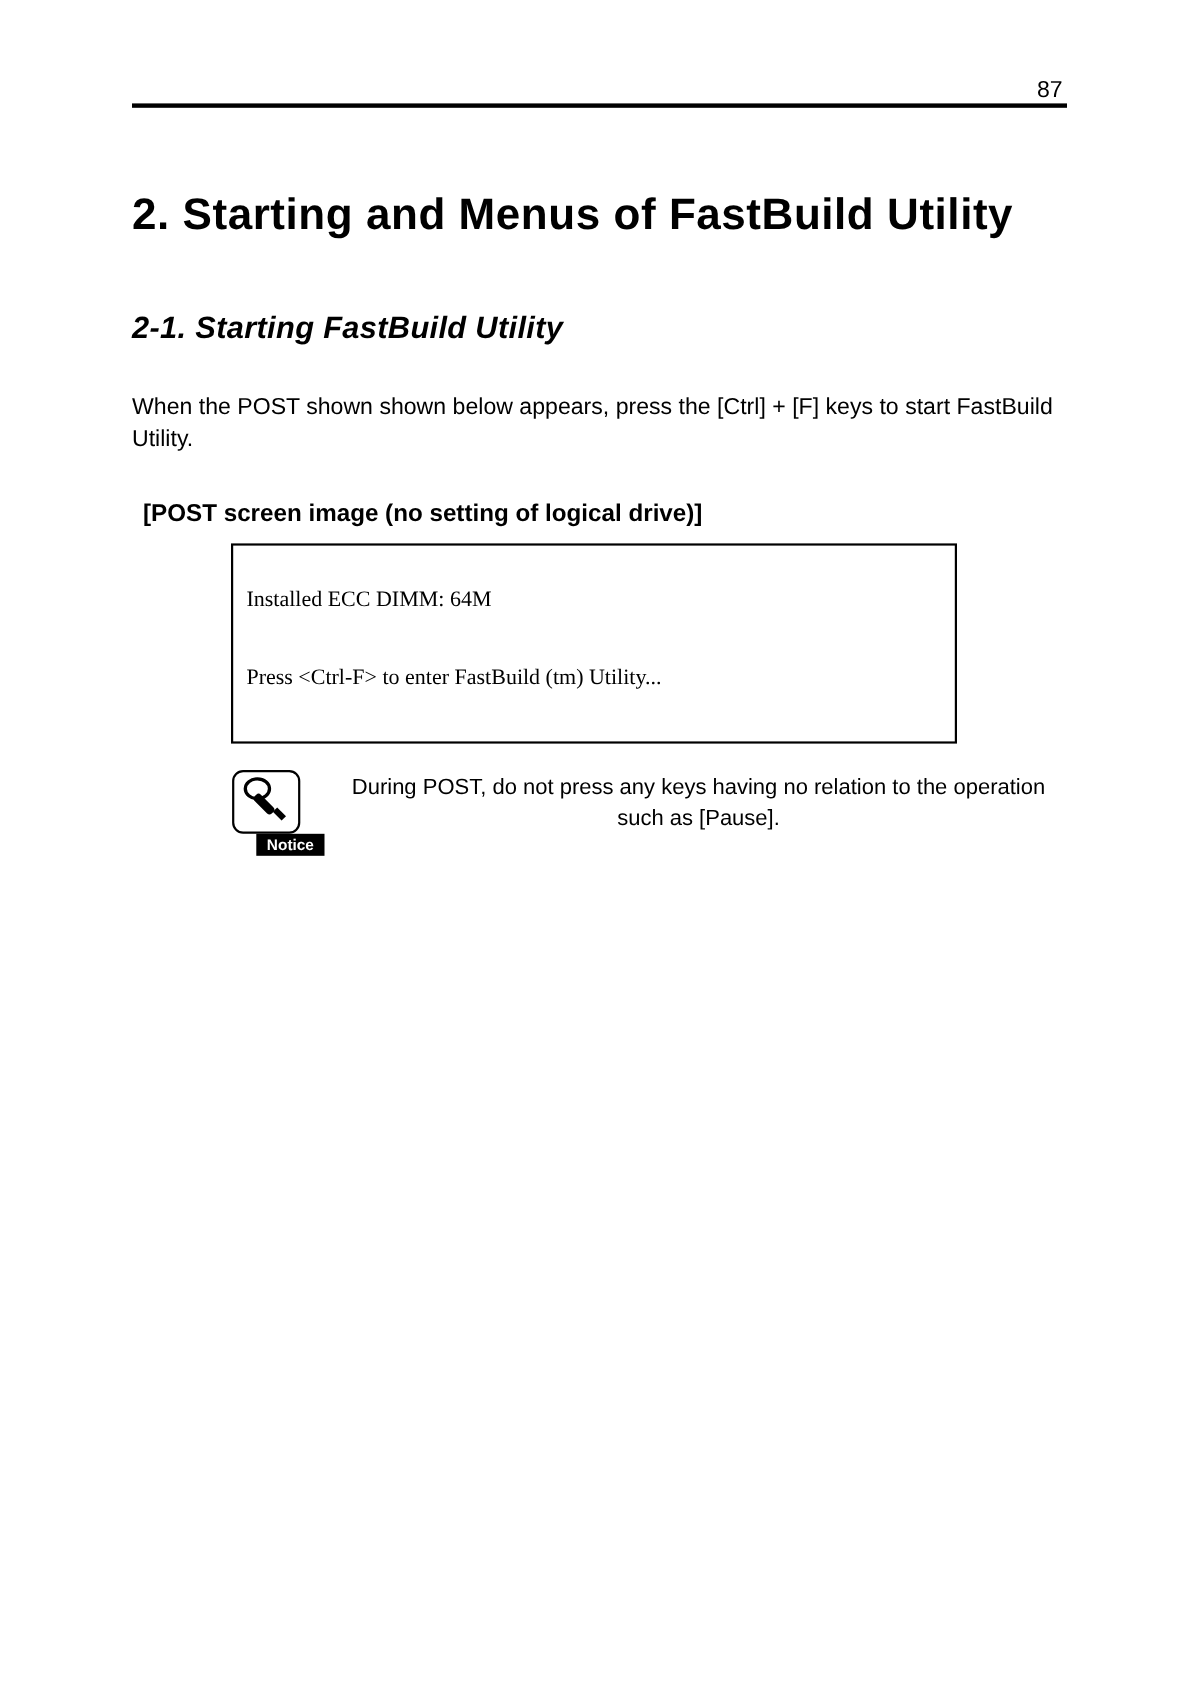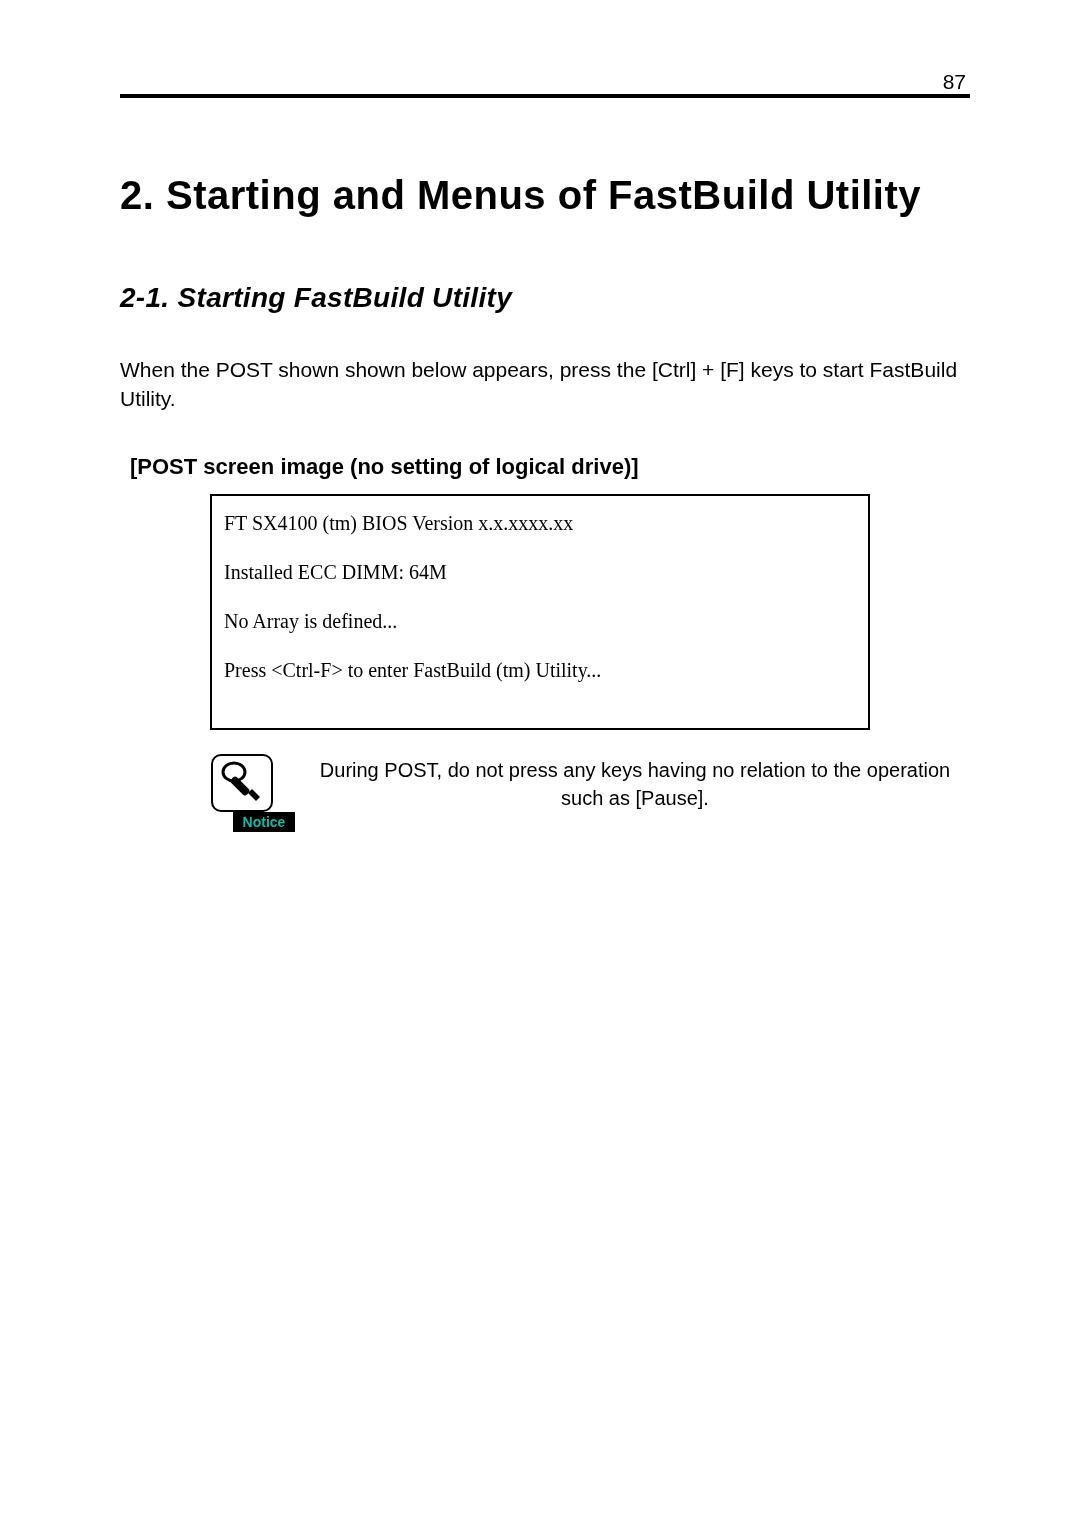--- a/index.html
+++ b/index.html
@@ -74,21 +74,21 @@
     height: 58px;
     border: 2px solid #000;
     border-radius: 10px;
     display: flex;
     align-items: center;
     justify-content: center;
   }
   .notice-box svg { width: 44px; height: 44px; }
   .notice-label {
     background: #000;
-    color: #14b8a6;
+    color: #ffffff;
     font-size: 14px;
     font-weight: 700;
     padding: 2px 4px;
     width: 62px;
     text-align: center;
     margin-left: 44px;
   }
   .notice-text {
     font-size: 20px;
     line-height: 1.4;
@@ -105,25 +105,23 @@
 
 <h1 class="h1">2. Starting and Menus of FastBuild Utility</h1>
 
 <h2 class="h2">2-1. Starting FastBuild Utility</h2>
 
 <p class="body-text">When the POST shown shown below appears, press the [Ctrl] + [F] keys to start FastBuild Utility.</p>
 
 <div class="sub-heading">[POST screen image (no setting of logical drive)]</div>
 
 <div class="post-box">
-  <p>FT SX4100 (tm) BIOS Version x.x.xxxx.xx</p>
   <div class="gap"></div>
   <p>Installed ECC DIMM: 64M</p>
   <div class="gap"></div>
-  <p>No Array is defined...</p>
   <div class="gap"></div>
   <p>Press &lt;Ctrl-F&gt; to enter FastBuild (tm) Utility...</p>
 </div>
 
 <div class="notice-row">
   <div class="notice-icon-wrap">
     <div class="notice-box">
       <span>
         <svg viewBox="0 0 44 44">
           <ellipse cx="14" cy="13" rx="11" ry="9" fill="none" stroke="#000" stroke-width="3"></ellipse>

